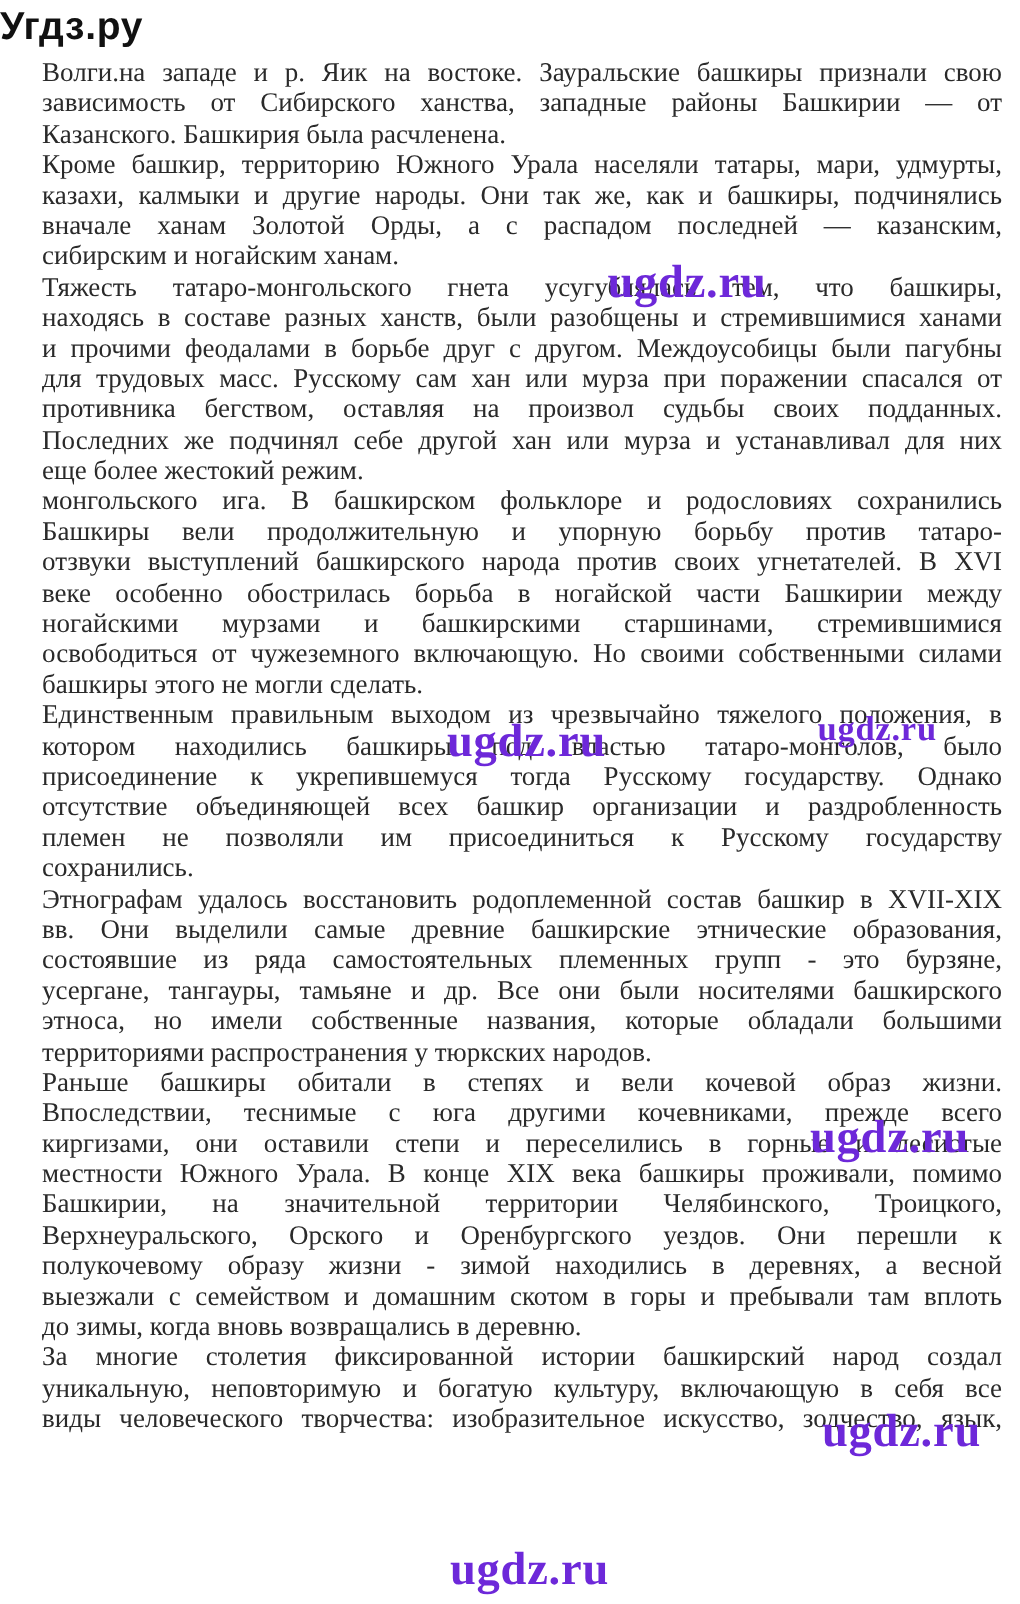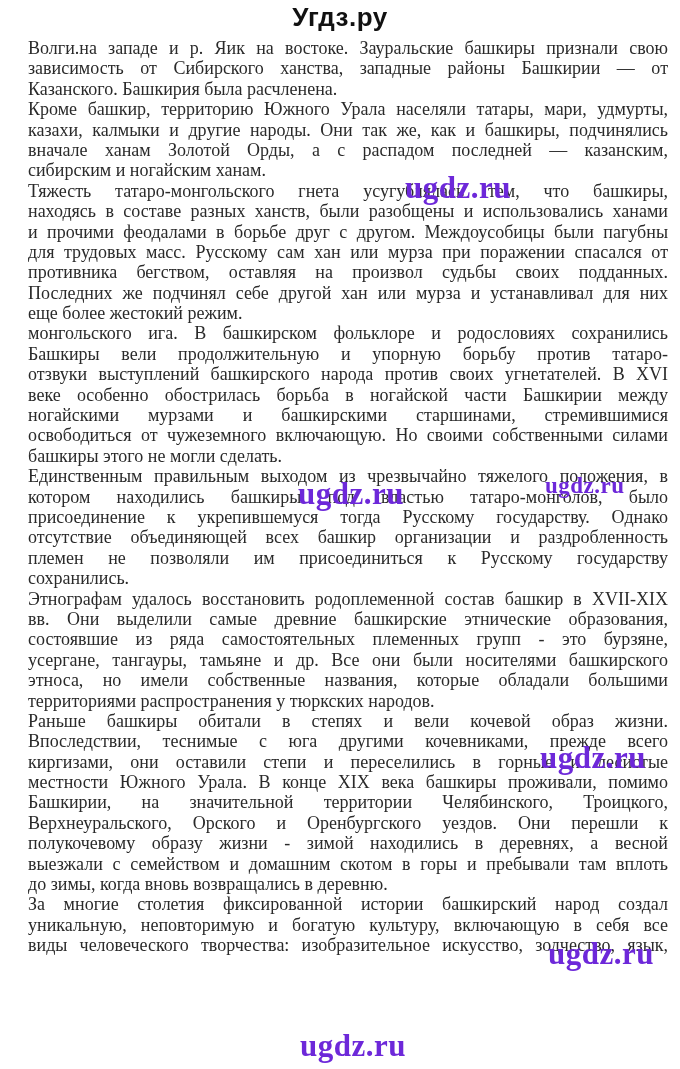--- a/index.html
+++ b/index.html
@@ -1,18 +1,18 @@
 <!DOCTYPE html>
 <html><head>
 <meta charset="utf-8">
 <style>
   html, body { margin: 0; padding: 0; background: #ffffff; }
   body { width: 680px; height: 1069px; position: relative; overflow: hidden; }
   .site-header {
-    position: absolute; top: 2px; left: 0; width: 680px; text-align: center;
+    position: absolute; top: 2px; left: 0; width: 680px; text-align: left;
     font-family: "Liberation Sans", "DejaVu Sans", sans-serif; font-weight: bold;
     font-size: 26px; color: #111; letter-spacing: 0.5px;
   }
   .page {
     position: absolute; top: 38px; left: 28px; width: 640px;
     font-family: Liberation Serif, serif;
     font-size: 18px; line-height: 20.4px; color: #2a2a2a;
   }
   .line {
     display: block; height: 20.4px; white-space: nowrap;
@@ -33,21 +33,21 @@
 
 <div class="page">
   <span class="line">Волги.на западе и р. Яик на востоке. Зауральские башкиры признали свою</span>
   <span class="line">зависимость от Сибирского ханства, западные районы Башкирии — от</span>
   <span class="line last">Казанского. Башкирия была расчленена.</span>
   <span class="line">Кроме башкир, территорию Южного Урала населяли татары, мари, удмурты,</span>
   <span class="line">казахи, калмыки и другие народы. Они так же, как и башкиры, подчинялись</span>
   <span class="line">вначале ханам Золотой Орды, а с распадом последней — казанским,</span>
   <span class="line last">сибирским и ногайским ханам.</span>
   <span class="line">Тяжесть татаро-монгольского гнета усугублялась тем, что башкиры,</span>
-  <span class="line">находясь в составе разных ханств, были разобщены и использовались ханами</span>
+  <span class="line">находясь в составе разных ханств, были разобщены и стремившимися ханами</span>
   <span class="line">и прочими феодалами в борьбе друг с другом. Междоусобицы были пагубны</span>
   <span class="line">для трудовых масс. Русскому сам хан или мурза при поражении спасался от</span>
   <span class="line">противника бегством, оставляя на произвол судьбы своих подданных.</span>
   <span class="line">Последних же подчинял себе другой хан или мурза и устанавливал для них</span>
   <span class="line last">еще более жестокий режим.</span>
   <span class="line">монгольского ига. В башкирском фольклоре и родословиях сохранились</span>
   <span class="line">Башкиры вели продолжительную и упорную борьбу против татаро-</span>
   <span class="line">отзвуки выступлений башкирского народа против своих угнетателей. В XVI</span>
   <span class="line">веке особенно обострилась борьба в ногайской части Башкирии между</span>
   <span class="line">ногайскими мурзами и башкирскими старшинами, стремившимися</span>

